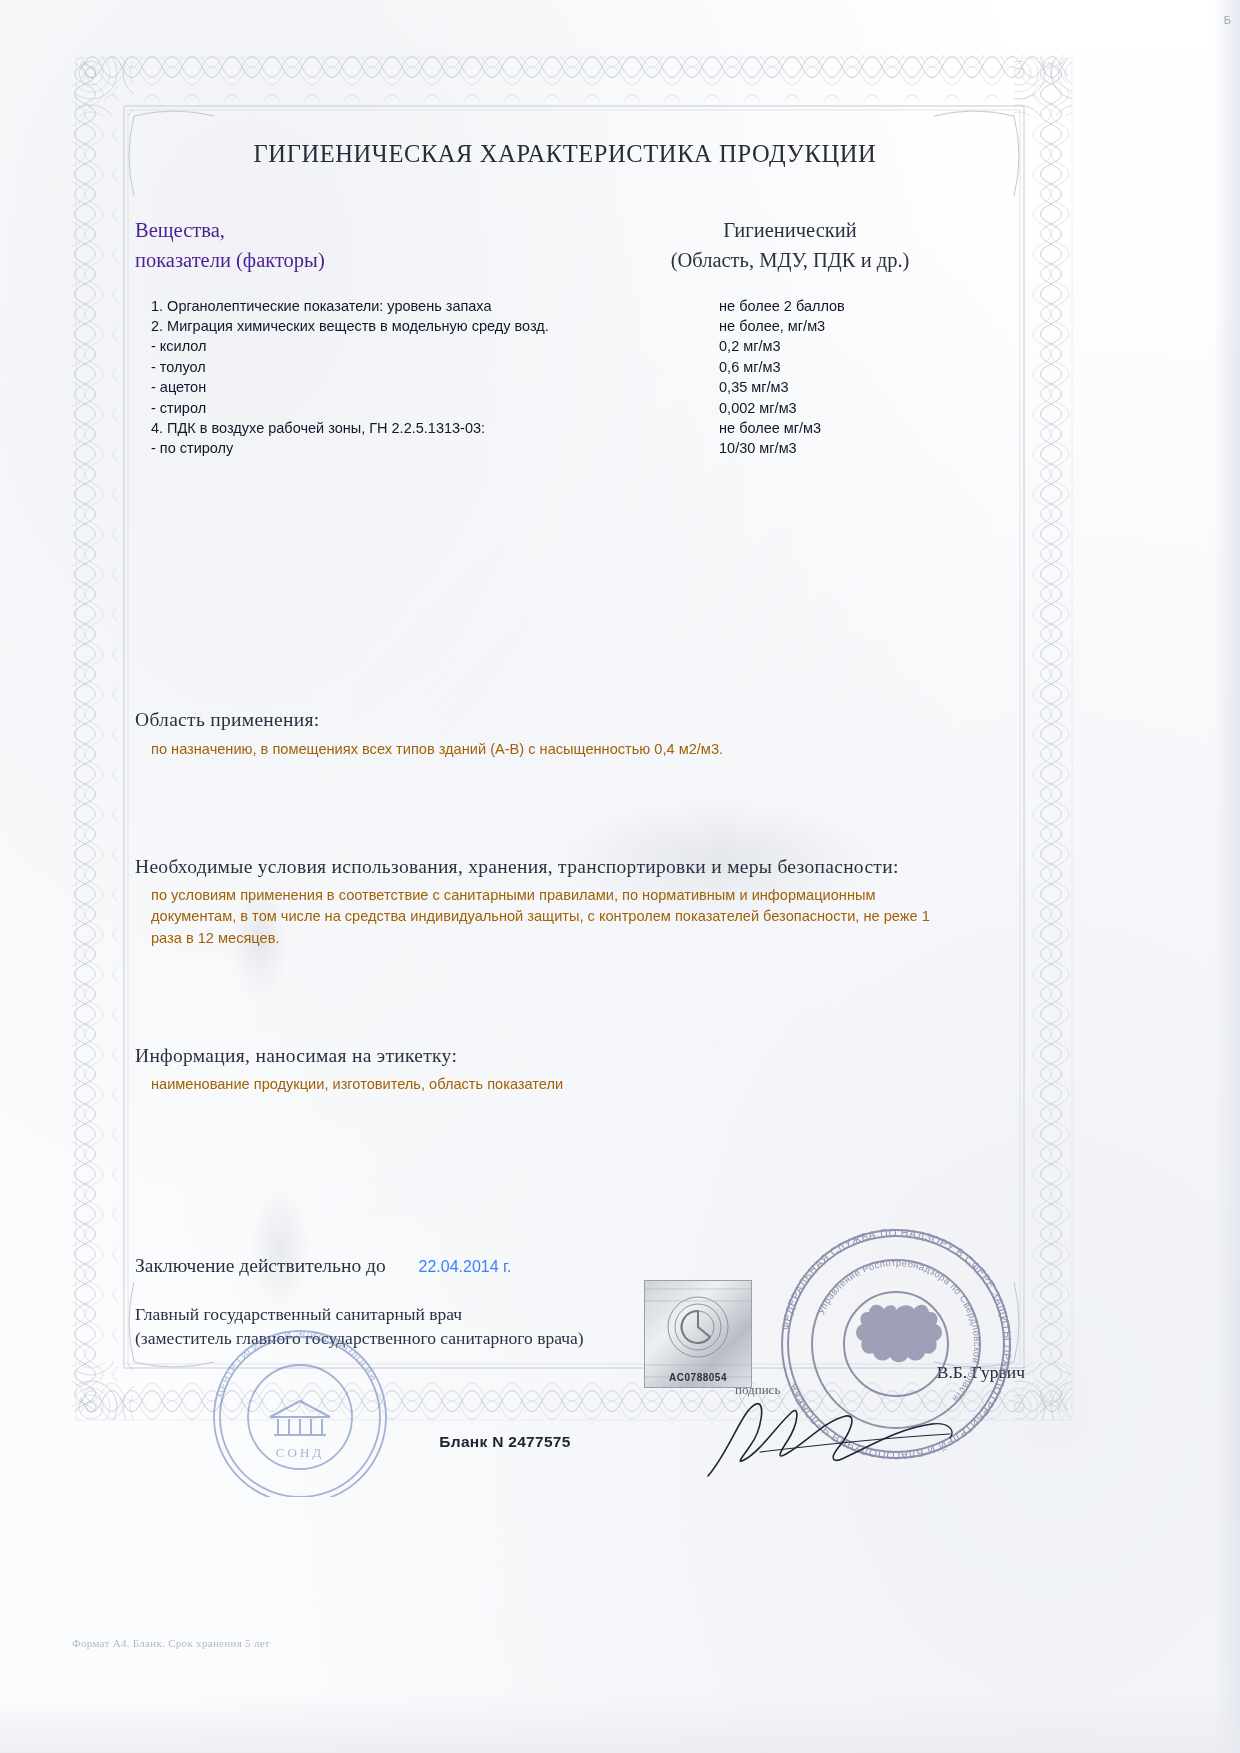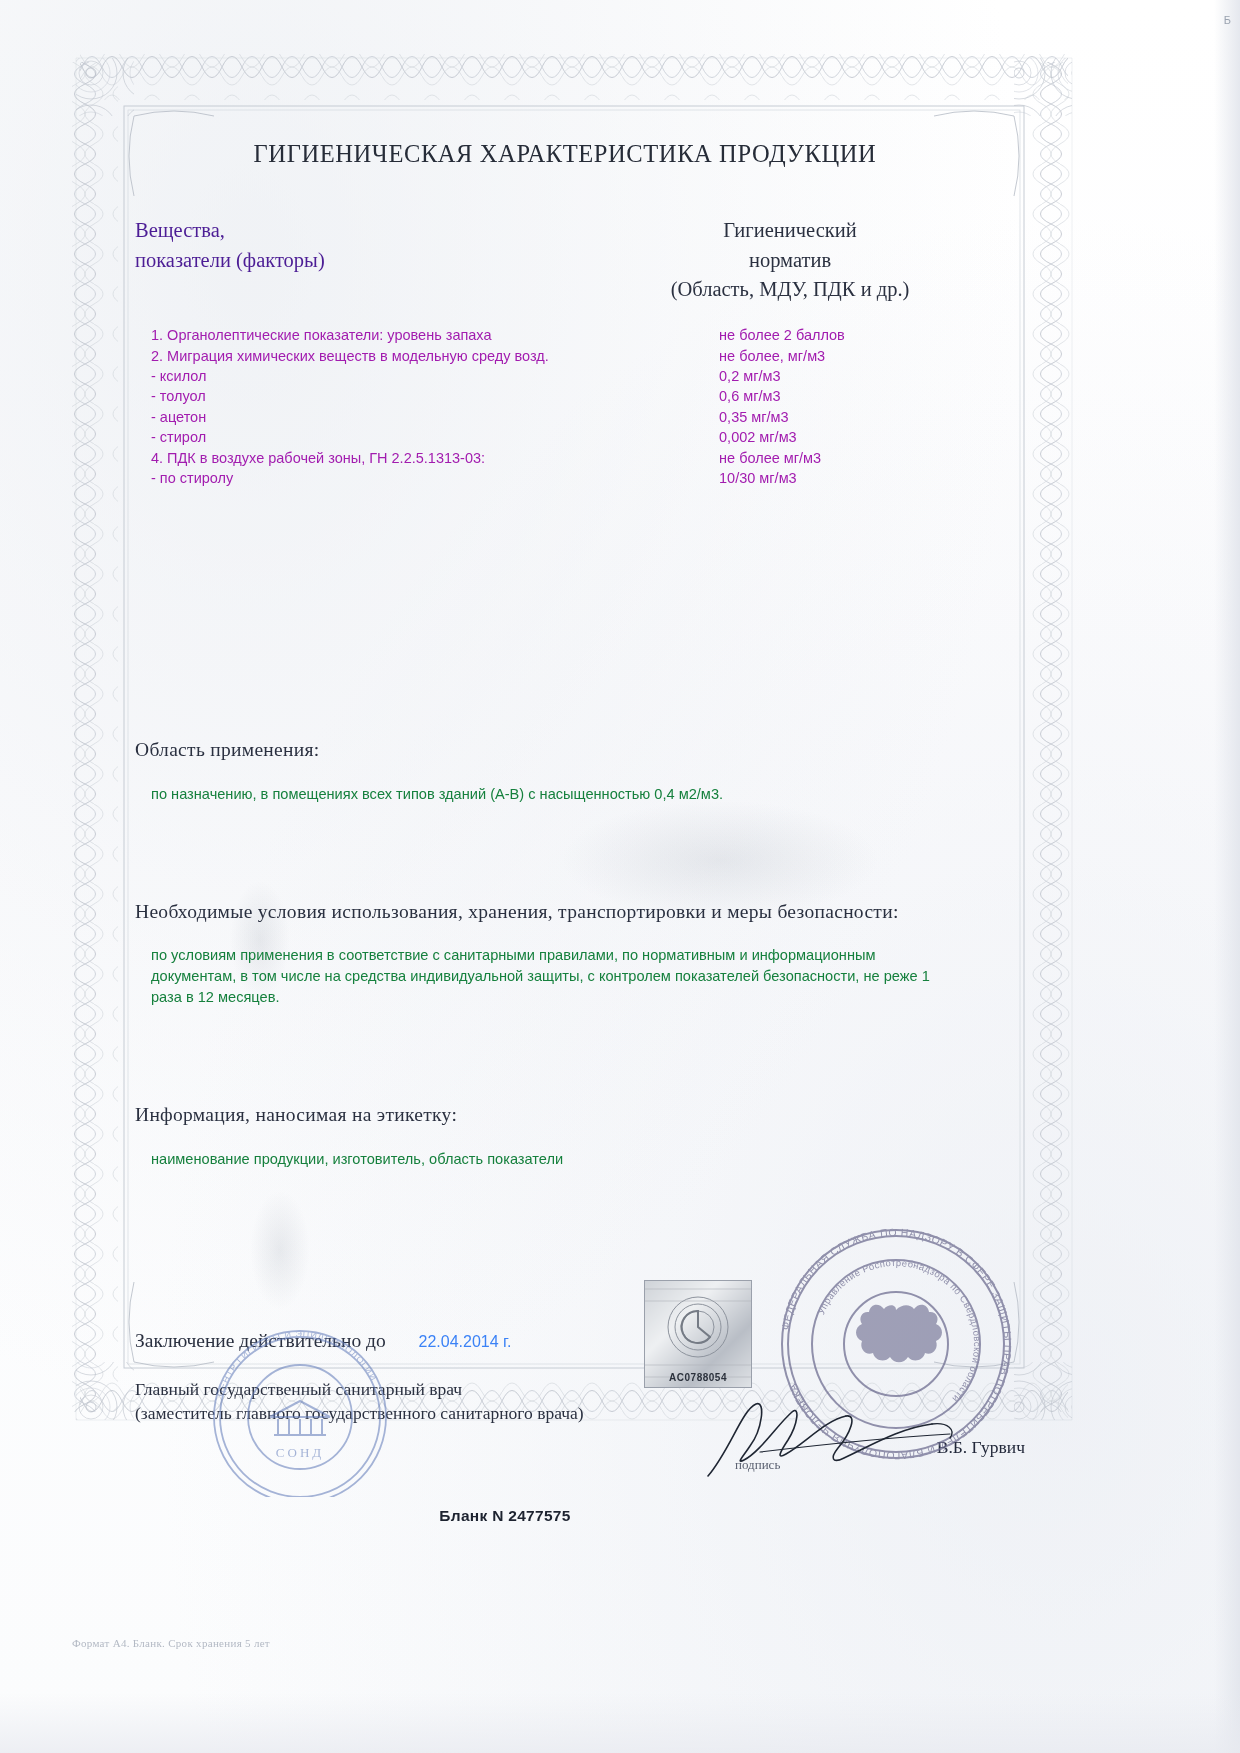--- a/index.html
+++ b/index.html
@@ -95,21 +95,21 @@
     color: #2a3040;
     padding-left: 10px;
   }
 
   .param-table {
     margin-top: 20px;
     width: 100%;
     border-collapse: collapse;
     font-family: "Liberation Sans", sans-serif;
     font-size: 14.5px;
-    color: #a21caf;
+    color: #0f172a;
   }
   .param-table td {
     padding: 2.2px 0;
     vertical-align: top;
   }
   .param-table td.name {
     width: 575px;
     padding-left: 16px;
   }
   .param-table td.value {
@@ -125,22 +125,22 @@
     font-family: "Liberation Serif", serif;
     font-size: 19.5px;
     color: #2a3040;
     letter-spacing: 0.3px;
     line-height: 1.3;
   }
   .section-body {
     font-family: "Liberation Sans", sans-serif;
     font-size: 14.6px;
     line-height: 1.45;
-    color: #15803d;
-    margin-top: 21px;
+    color: #a16207;
+    margin-top: 6px;
     padding-left: 16px;
     max-width: 780px;
   }
 
   .sp-big { height: 215px; }
   .sp-mid { height: 60px; }
 
   .valid-line {
     margin-top: 10px;
     font-family: "Liberation Serif", serif;
@@ -328,21 +328,20 @@
 
   <h1 class="doc-title">ГИГИЕНИЧЕСКАЯ ХАРАКТЕРИСТИКА ПРОДУКЦИИ</h1>
 
   <div class="two-col">
     <div class="col-left">
       <div>Вещества,</div>
       <div>показатели (факторы)</div>
     </div>
     <div class="col-right">
       <div>Гигиенический</div>
-      <div>норматив</div>
       <div>(Область, МДУ, ПДК и др.)</div>
     </div>
   </div>
 
   <table class="param-table">
     <tbody>
       <tr>
         <td class="name">1. Органолептические показатели: уровень запаха</td>
         <td class="value">не более 2 баллов</td>
       </tr>

